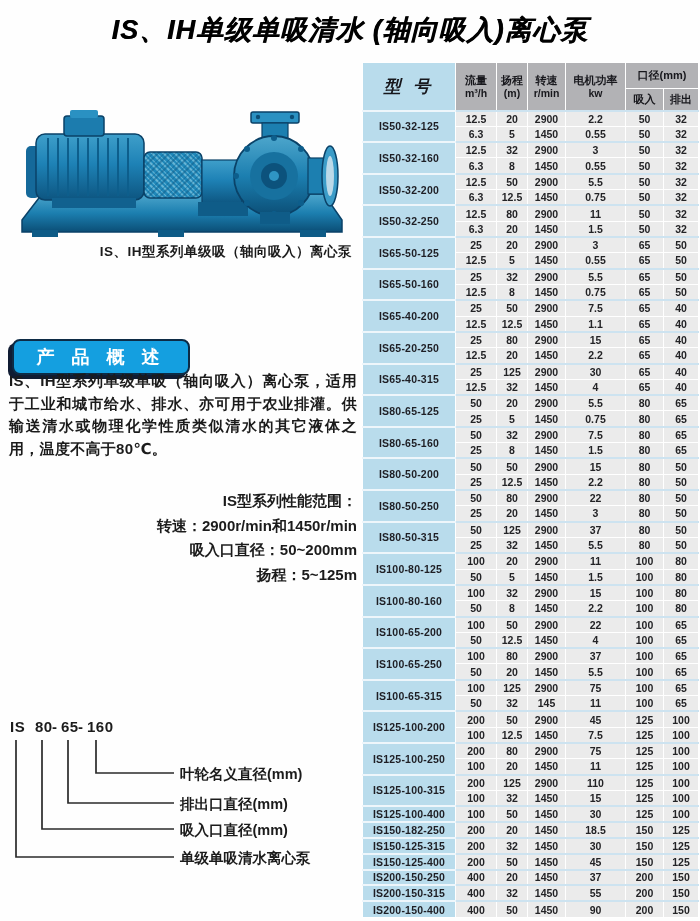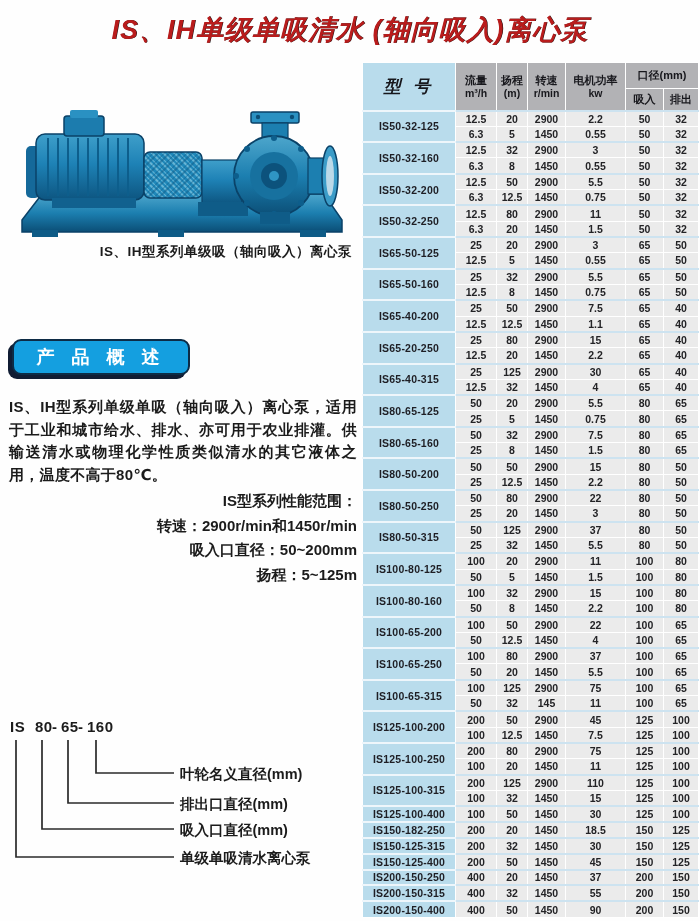--- a/index.html
+++ b/index.html
@@ -10,40 +10,40 @@
   *{margin:0;padding:0;box-sizing:border-box;}
   html,body{background:#ffffff;}
   .page{
     position:relative;width:700px;height:921px;background:#fefefe;overflow:hidden;
     font-family:"Liberation Sans","DejaVu Sans",sans-serif;color:var(--ink);
   }
   
   .title{
     position:absolute;left:0;top:12px;width:700px;text-align:center;
     font-size:27px;font-weight:bold;font-style:italic;letter-spacing:1px;
-    color:#b91c1c;text-shadow:0.6px 0 0 #111;
+    color:#000000;text-shadow:0.6px 0 0 #111;
   }
   
   .pump-wrap{position:absolute;left:8px;top:60px;width:344px;height:178px;}
   .caption{
     position:absolute;left:8px;top:243px;width:344px;text-align:right;
     font-size:13.5px;font-weight:bold;letter-spacing:0.5px;
   }
   .banner{
     position:absolute;left:12px;width:178px;height:36px;border-radius:9px;
     background:var(--banner-blue);
     border:2px solid #0d2b45;
     box-shadow:-4px 4px 0 var(--banner-shadow);
     display:flex;align-items:center;justify-content:center;
     color:#fff;font-size:18px;font-weight:bold;letter-spacing:6px;
   }
-  .banner.b1{top:339px;}
+  .banner.b1{top:339px;border-radius:8px;}
   .banner.b2{top:669px;}
   .overview-text{
-    position:absolute;left:9px;top:396px;width:348px;
+    position:absolute;left:9px;top:370px;width:348px;
     font-size:15px;font-weight:bold;line-height:22.5px;letter-spacing:0.3px;
     text-align:justify;
   }
   .perf{position:absolute;left:9px;top:489px;width:348px;font-size:15px;font-weight:bold;}
   .perf div{line-height:24.5px;text-align:right;}
   
   .mcode span{position:absolute;top:718px;font-size:15px;font-weight:bold;letter-spacing:0.5px;}
   .diagram-svg{position:absolute;left:8px;top:739px;width:350px;height:125px;}
   .dlabel{position:absolute;left:180px;font-size:14.5px;font-weight:bold;white-space:nowrap;}
   

